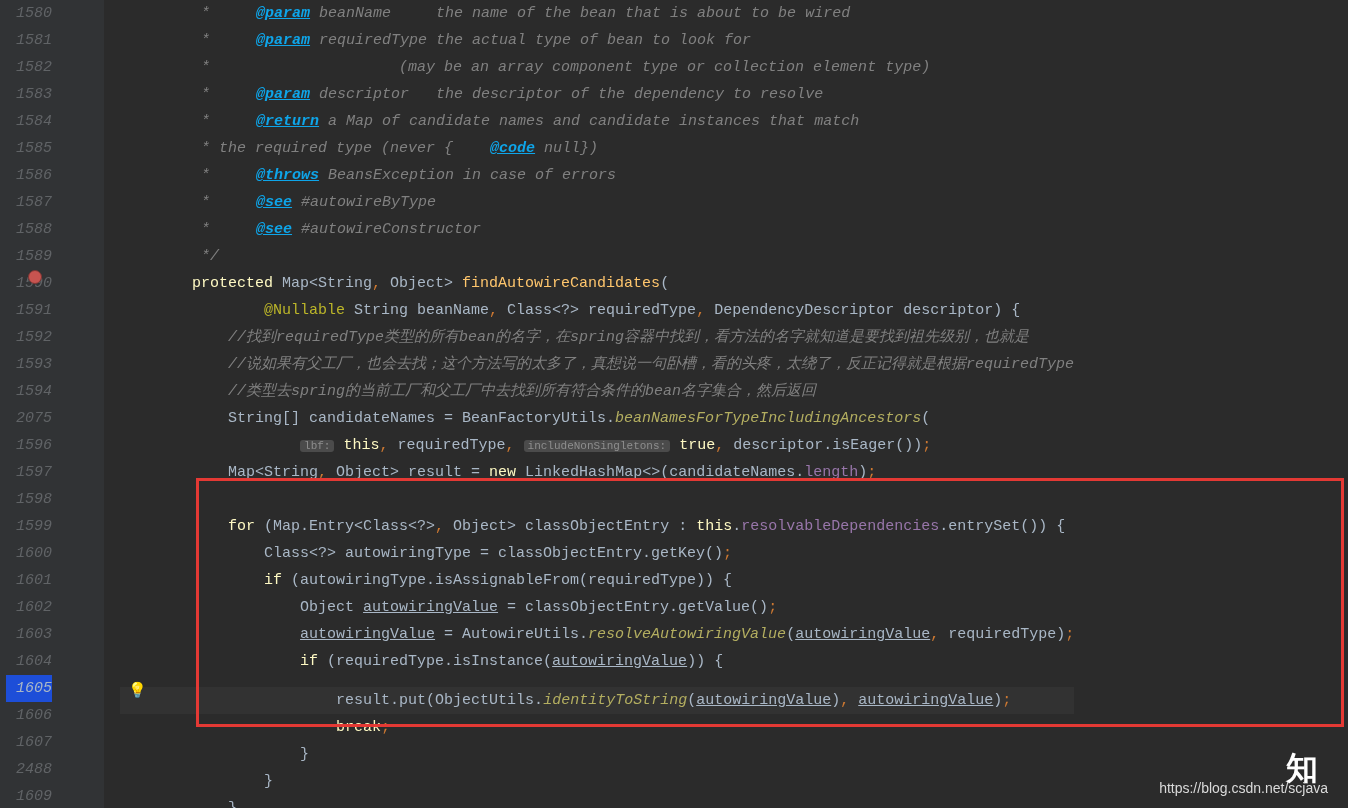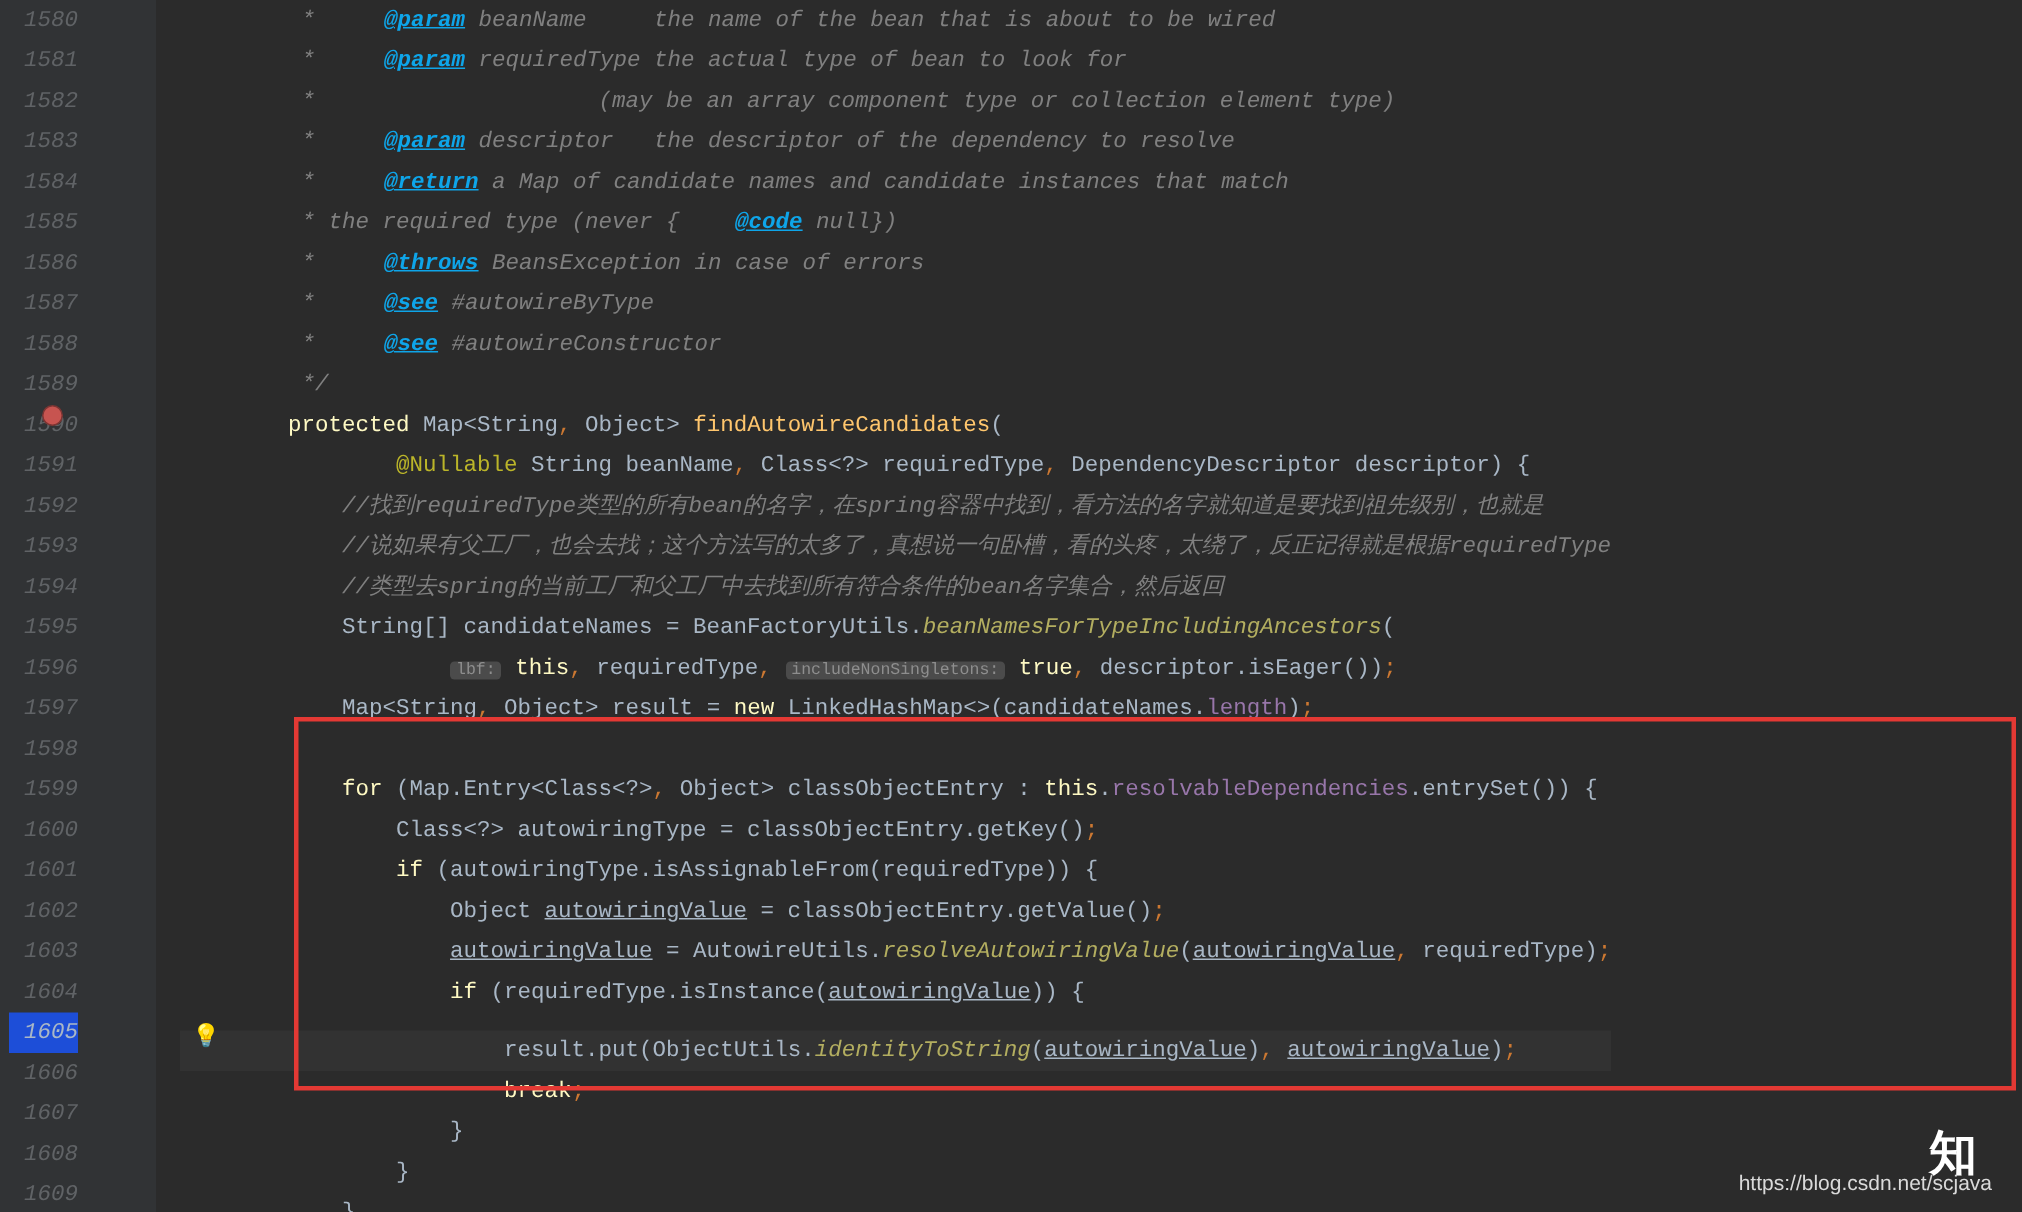--- a/index.html
+++ b/index.html
@@ -114,34 +114,34 @@
       <div class="gutter-line">1585</div>
       <div class="gutter-line">1586</div>
       <div class="gutter-line">1587</div>
       <div class="gutter-line">1588</div>
       <div class="gutter-line">1589</div>
       <div class="gutter-line">1590</div>
       <div class="gutter-line">1591</div>
       <div class="gutter-line">1592</div>
       <div class="gutter-line">1593</div>
       <div class="gutter-line">1594</div>
-      <div class="gutter-line">1595</div>
+      <div class="gutter-line">2075</div>
       <div class="gutter-line">1596</div>
       <div class="gutter-line">1597</div>
       <div class="gutter-line">1598</div>
       <div class="gutter-line">1599</div>
       <div class="gutter-line">1600</div>
       <div class="gutter-line">1601</div>
       <div class="gutter-line">1602</div>
       <div class="gutter-line">1603</div>
       <div class="gutter-line">1604</div>
       <div class="gutter-line current">1605</div>
       <div class="gutter-line">1606</div>
       <div class="gutter-line">1607</div>
-      <div class="gutter-line">1608</div>
+      <div class="gutter-line">2488</div>
       <div class="gutter-line">1609</div>
     </div>
   <div class="gutter-icons">
     <span class="bp-icon"></span>
   </div>
   <div class="code-area" id="code"><div class="line"><span class="whitespace">        </span><span class="comment"> * </span><span class="doctag">@param</span><span class="comment"> beanName     the name of the bean that is about to be wired</span></div><div class="line"><span class="whitespace">        </span><span class="comment"> * </span><span class="doctag">@param</span><span class="comment"> requiredType the actual type of bean to look for</span></div><div class="line"><span class="whitespace">        </span><span class="comment"> *                     (may be an array component type or collection element type)</span></div><div class="line"><span class="whitespace">        </span><span class="comment"> * </span><span class="doctag">@param</span><span class="comment"> descriptor   the descriptor of the dependency to resolve</span></div><div class="line"><span class="whitespace">        </span><span class="comment"> * </span><span class="doctag">@return</span><span class="comment"> a Map of candidate names and candidate instances that match</span></div><div class="line"><span class="whitespace">        </span><span class="comment"> * the required type (never {</span><span class="doctag">@code</span><span class="comment"> null})</span></div><div class="line"><span class="whitespace">        </span><span class="comment"> * </span><span class="doctag">@throws</span><span class="comment"> BeansException in case of errors</span></div><div class="line"><span class="whitespace">        </span><span class="comment"> * </span><span class="doctag">@see</span><span class="comment"> #autowireByType</span></div><div class="line"><span class="whitespace">        </span><span class="comment"> * </span><span class="doctag">@see</span><span class="comment"> #autowireConstructor</span></div><div class="line"><span class="whitespace">        </span><span class="comment"> */</span></div><div class="line"><span class="whitespace">        </span><span class="keyword">protected</span><span> Map&lt;String</span><span class="punc">, </span><span>Object&gt; </span><span class="method-decl">findAutowireCandidates</span><span>(</span></div><div class="line"><span class="whitespace">                </span><span class="anno">@Nullable</span><span> String beanName</span><span class="punc">, </span><span>Class&lt;?&gt; requiredType</span><span class="punc">, </span><span>DependencyDescriptor descriptor) {</span></div><div class="line"><span class="whitespace">            </span><span class="comment">//找到requiredType类型的所有bean的名字，在spring容器中找到，看方法的名字就知道是要找到祖先级别，也就是</span></div><div class="line"><span class="whitespace">            </span><span class="comment">//说如果有父工厂，也会去找；这个方法写的太多了，真想说一句卧槽，看的头疼，太绕了，反正记得就是根据requiredType</span></div><div class="line"><span class="whitespace">            </span><span class="comment">//类型去spring的当前工厂和父工厂中去找到所有符合条件的bean名字集合，然后返回</span></div><div class="line"><span class="whitespace">            </span><span>String[] candidateNames = BeanFactoryUtils.</span><span class="static-method">beanNamesForTypeIncludingAncestors</span><span>(</span></div><div class="line"><span class="whitespace">                    </span><span class="param-hint">lbf:</span><span> </span><span class="keyword">this</span><span class="punc">, </span><span>requiredType</span><span class="punc">, </span><span class="param-hint">includeNonSingletons:</span><span> </span><span class="keyword">true</span><span class="punc">, </span><span>descriptor.isEager())</span><span class="punc">;</span></div><div class="line"><span class="whitespace">            </span><span>Map&lt;String</span><span class="punc">, </span><span>Object&gt; result = </span><span class="keyword">new</span><span> LinkedHashMap&lt;&gt;(candidateNames.</span><span class="field">length</span><span>)</span><span class="punc">;</span></div><div class="line"><span></span></div><div class="line"><span class="whitespace">            </span><span class="keyword">for</span><span> (Map.Entry&lt;Class&lt;?&gt;</span><span class="punc">, </span><span>Object&gt; classObjectEntry : </span><span class="keyword">this</span><span>.</span><span class="field">resolvableDependencies</span><span>.entrySet()) {</span></div><div class="line"><span class="whitespace">                </span><span>Class&lt;?&gt; autowiringType = classObjectEntry.getKey()</span><span class="punc">;</span></div><div class="line"><span class="whitespace">                </span><span class="keyword">if</span><span> (autowiringType.isAssignableFrom(requiredType)) {</span></div><div class="line"><span class="whitespace">                    </span><span>Object </span><span class="under">autowiringValue</span><span> = classObjectEntry.getValue()</span><span class="punc">;</span></div><div class="line"><span class="whitespace">                    </span><span class="under">autowiringValue</span><span> = AutowireUtils.</span><span class="static-method">resolveAutowiringValue</span><span>(</span><span class="under">autowiringValue</span><span class="punc">, </span><span>requiredType)</span><span class="punc">;</span></div><div class="line"><span class="whitespace">                    </span><span class="keyword">if</span><span> (requiredType.isInstance(</span><span class="under">autowiringValue</span><span>)) {</span></div><div class="line current"><span class="whitespace">                        </span><span>result.put(</span><span class="type">ObjectUtils</span><span>.</span><span class="static-method">identityToString</span><span>(</span><span class="under">autowiringValue</span><span>)</span><span class="punc">, </span><span class="under">autowiringValue</span><span>)</span><span class="punc">;</span></div><div class="line"><span class="whitespace">                        </span><span class="keyword">break</span><span class="punc">;</span></div><div class="line"><span class="whitespace">                    </span><span>}</span></div><div class="line"><span class="whitespace">                </span><span>}</span></div><div class="line"><span class="whitespace">            </span><span>}</span></div></div>
 </div>
 
 <span class="bulb-icon">💡</span>
 

